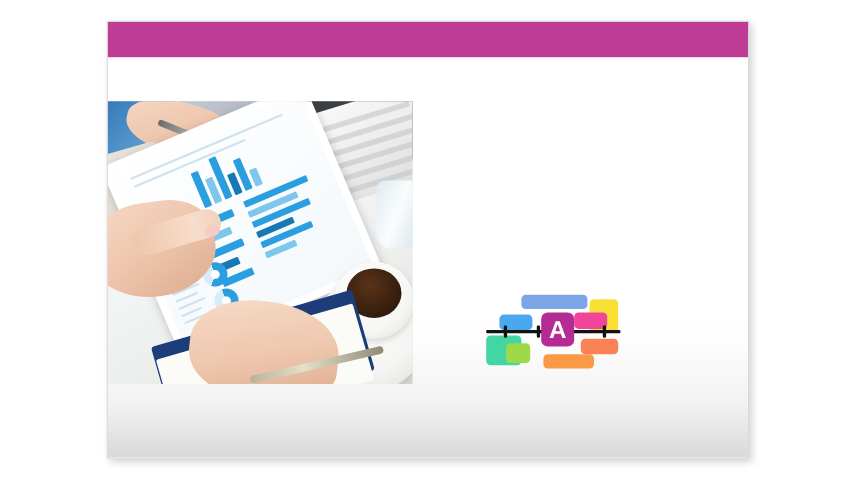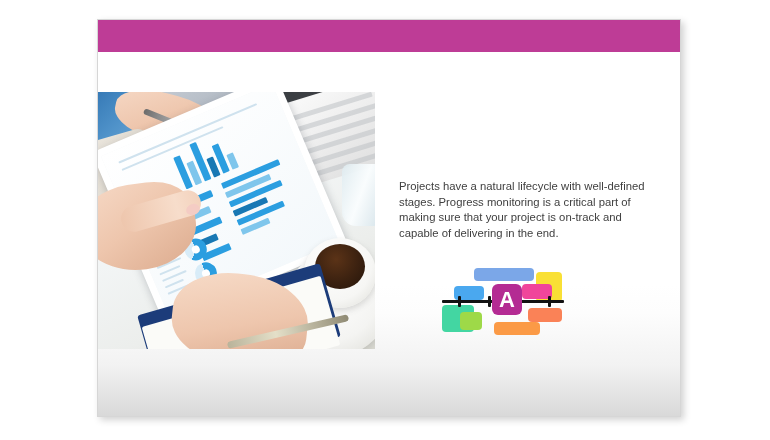--- a/index.html
+++ b/index.html
@@ -340,21 +340,20 @@
     <div class="ph-layer ph-saucer"></div>
     <div class="ph-layer ph-cup"></div>
     <div class="ph-layer ph-coffee"></div>
 
     <div class="ph-layer ph-clip"></div>
     <div class="ph-layer ph-paper"></div>
     <div class="ph-layer ph-hand-bottom"></div>
     <div class="ph-layer ph-pen"></div>
   </div>
 
-  <div id="body-text">Projects have a natural lifecycle with well-defined stages. Progress monitoring is a critical part of making sure that your project is on-track and capable of delivering in the end.</div>
 
   <div id="gantt">
       <div class="gbar" style="left: 38px; top: 8px; width: 60px; height: 13px; background: rgb(123, 167, 232);"></div>
       <div class="gbar" style="left: 100px; top: 12px; width: 26px; height: 30px; background: rgb(249, 224, 53);"></div>
       <div class="gbar" style="left: 86px; top: 24px; width: 30px; height: 15px; background: rgb(240, 69, 155);"></div>
       <div class="gbar" style="left: 18px; top: 26px; width: 30px; height: 14px; background: rgb(74, 168, 239);"></div>
       <div class="gbar" style="left: 6px; top: 45px; width: 32px; height: 27px; background: rgb(67, 214, 162);"></div>
       <div class="gbar" style="left: 24px; top: 52px; width: 22px; height: 18px; background: rgb(158, 217, 72);"></div>
       <div class="gbar" style="left: 92px; top: 48px; width: 34px; height: 14px; background: rgb(250, 130, 87);"></div>
       <div class="gbar" style="left: 58px; top: 62px; width: 46px; height: 13px; background: rgb(251, 154, 70);"></div>

